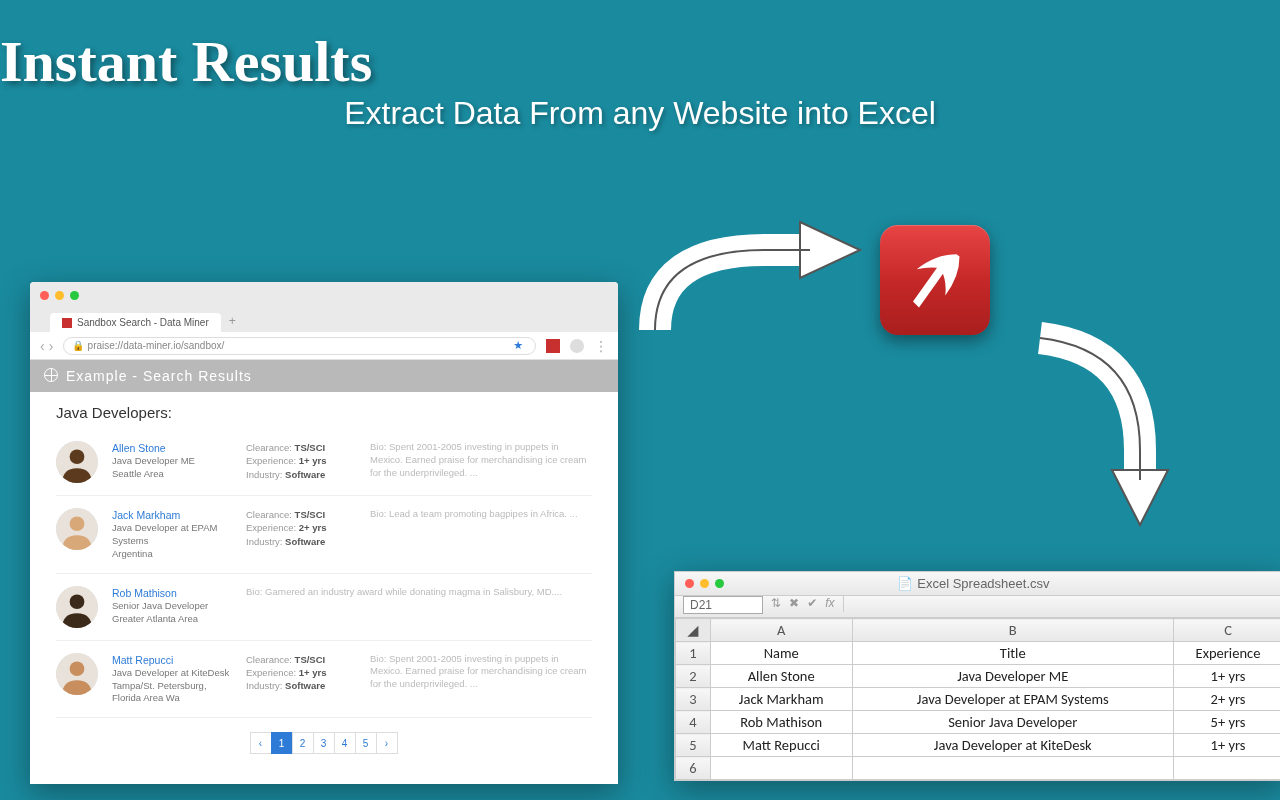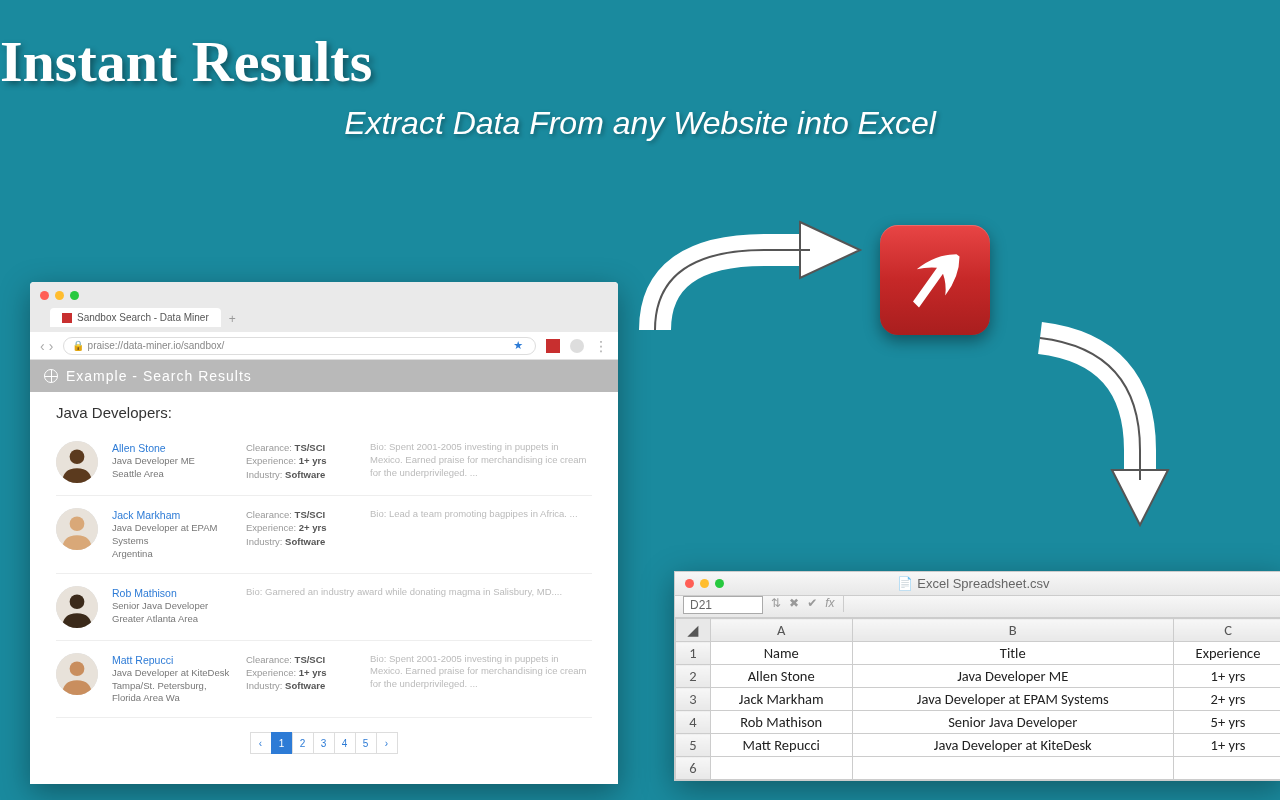--- a/index.html
+++ b/index.html
@@ -19,22 +19,20 @@
   font-weight: bold;
   text-shadow: 3px 3px 6px rgba(0,0,0,0.4);
   margin-top: 28px;
 }
 .hero-subtitle {
   font-size: 32px;
   color: #fff;
   text-align: center;
   font-weight: 300;
   text-shadow: 2px 2px 4px rgba(0,0,0,0.3);
-  margin-top: 10px;
-  font-style: italic;
 }
 
 .browser {
   position: absolute;
   left: 30px;
   top: 282px;
   width: 588px;
   height: 502px;
   background: #fff;
   border-radius: 4px 4px 0 0;
@@ -50,21 +48,21 @@
 }
 .traffic-lights { display: flex; gap: 6px; }
 .dot { width: 9px; height: 9px; border-radius: 50%; }
 .dot-r { background: #ff5f56; }
 .dot-y { background: #ffbd2e; }
 .dot-g { background: #27c93f; }
 .browser-tabs {
   height: 24px;
   background: #eaeaea;
   display: flex;
-  align-items: flex-start;
+  align-items: flex-end;
   padding-left: 20px;
 }
 .tab {
   background: #fff;
   padding: 4px 12px;
   font-size: 10px;
   color: #555;
   display: flex;
   align-items: center;
   gap: 5px;
@@ -97,21 +95,20 @@
 .star { color: #2d7bd6; font-size: 11px; margin-right: 4px; }
 .ext-icon { width: 14px; height: 14px; background: #c82f2f; display: inline-block; }
 .page-header {
   background: #b9b9b9;
   color: #fff;
   padding: 8px 14px;
   font-size: 14px;
   letter-spacing: 1px;
   font-weight: 300;
   display: flex;
-  align-items: center;
   gap: 8px;
 }
 .globe-icon {
   width: 14px; height: 14px; border: 1.5px solid #fff; border-radius: 50%;
   position: relative;
 }
 .globe-icon::before{content:'';position:absolute;left:0;right:0;top:50%;border-top:1.5px solid #fff;}
 .globe-icon::after{content:'';position:absolute;top:0;bottom:0;left:50%;border-left:1.5px solid #fff;}
 .page-title {
   font-size: 15px;

